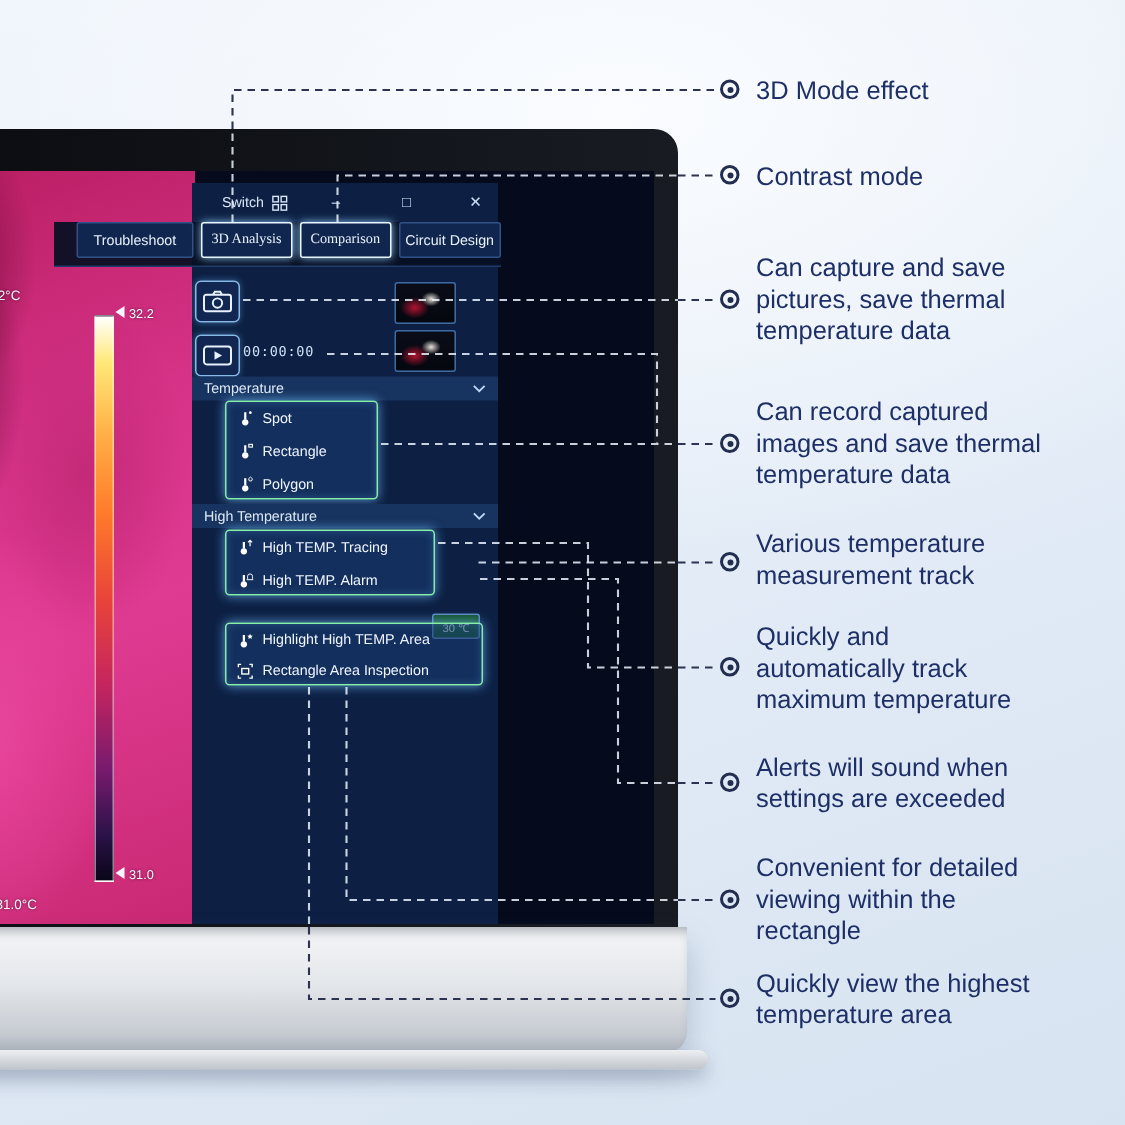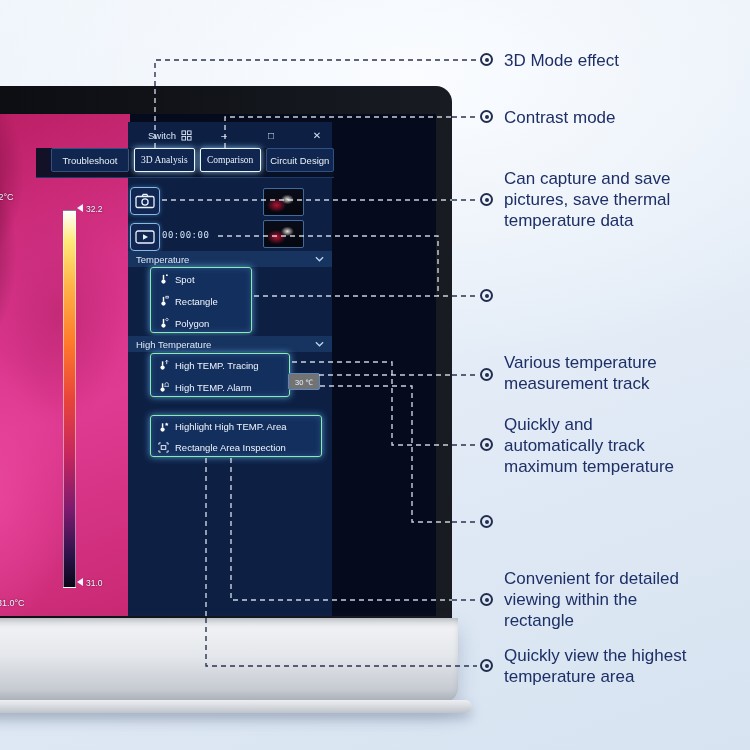--- a/index.html
+++ b/index.html
@@ -50,22 +50,22 @@
   .timecode{position:absolute;color:#cfe0f5;font-size:9px;font-family:"DejaVu Sans Mono",monospace;letter-spacing:.5px;}
   .thumb{position:absolute;width:39px;height:26px;border:1px solid #3f6aa0;border-radius:2px;
     background:radial-gradient(12px 9px at 32% 62%, #b2122f 0%, rgba(178,18,47,0) 80%),
                radial-gradient(8px 6px at 60% 40%, #e8e2d8 0%, rgba(232,226,216,0) 80%),
                linear-gradient(#0a0d18,#05070f);}
   .sec-header{position:absolute;left:0;width:204px;height:16px;background:#17335f;color:#dfe9f8;font-size:9.5px;
     display:flex;align-items:center;justify-content:space-between;padding:0 8px;box-sizing:border-box;}
   .toolbox{position:absolute;background:rgba(25,60,115,.55);border:1px solid #86efac;border-radius:3px;box-sizing:border-box;
     box-shadow:0 0 7px rgba(110,190,255,.75), inset 0 0 6px rgba(110,190,255,.25);}
   .tool-row{display:flex;align-items:center;gap:6px;padding:0 7px;color:#f0f6ff;font-size:9.5px;white-space:nowrap;}
-  .badge{position:absolute;width:30px;height:15px;background:#737373;border:1px solid #5b86c0;border-radius:2px;
-    color:#e8f1fc;font-size:7.5px;display:flex;align-items:center;justify-content:center;}
+  .badge{position:absolute;width:30px;height:15px;background:#14532d;border:1px solid #5b86c0;border-radius:2px;
+    color:#e8f1fc;font-size:7.5px;display:flex;align-items:center;justify-content:center;margin-top:36px;}
   
   .lines{position:absolute;left:0;top:0;pointer-events:none;}
   .lines path{fill:none;stroke-width:1.4;stroke-dasharray:5 4;}
   .lines .ld{stroke:#2b3350;}
   .lines .lw{stroke:rgba(235,242,252,.85);}
   
   .bullet{position:absolute;left:480px;width:13px;height:13px;border:2px solid #222e50;border-radius:50%;box-sizing:border-box;}
   .bullet::after{content:"";position:absolute;inset:2.5px;background:#222e50;border-radius:50%;}
   .ctext{position:absolute;left:504px;color:#1d2f66;font-size:17px;line-height:21px;}
 </style>
@@ -253,28 +253,30 @@
   <span class="bullet" style="top:53px"></span>
   <div class="ctext" style="top:50px;max-width:220px">3D Mode effect</div>
 
   <span class="bullet" style="top:110px"></span>
   <div class="ctext" style="top:107px;max-width:220px">Contrast mode</div>
 
   <span class="bullet" style="top:193px"></span>
   <div class="ctext" style="top:168px;max-width:200px">Can capture and save pictures, save thermal temperature data</div>
 
   <span class="bullet" style="top:289px"></span>
+  <div class="ctext" style="top:264px;max-width:195px">Can record captured images and save thermal temperature data</div>
 
   <span class="bullet" style="top:368px"></span>
   <div class="ctext" style="top:352px;max-width:195px">Various temperature measurement track</div>
 
   <span class="bullet" style="top:438px"></span>
   <div class="ctext" style="top:414px;max-width:180px">Quickly and automatically track maximum temperature</div>
 
   <span class="bullet" style="top:515px"></span>
+  <div class="ctext" style="top:501px;max-width:200px">Alerts will sound when settings are exceeded</div>
 
   <span class="bullet" style="top:593px"></span>
   <div class="ctext" style="top:568px;max-width:200px">Convenient for detailed viewing within the rectangle</div>
 
   <span class="bullet" style="top:659px"></span>
   <div class="ctext" style="top:645px;max-width:215px">Quickly view the highest temperature area</div>
 
 
 </div>
 

